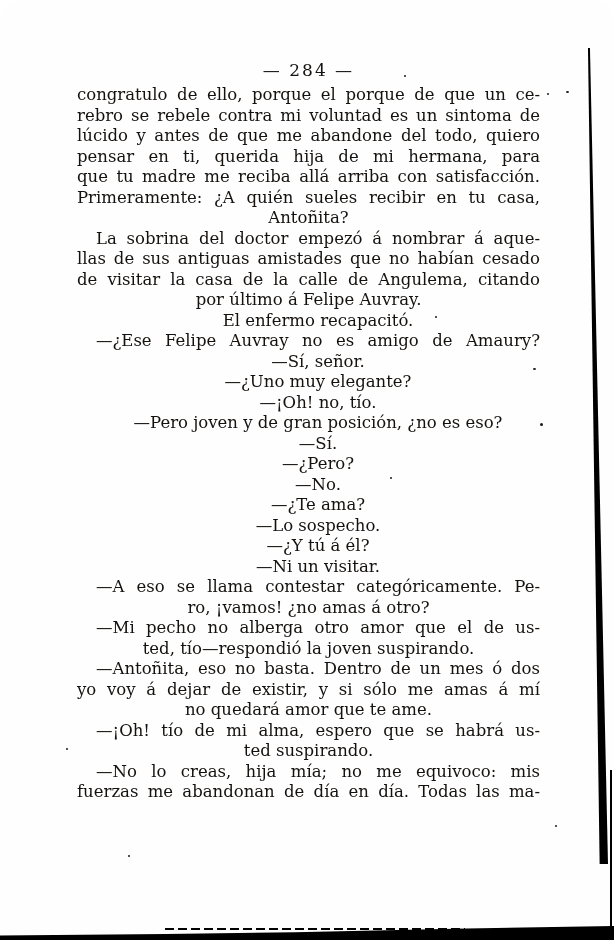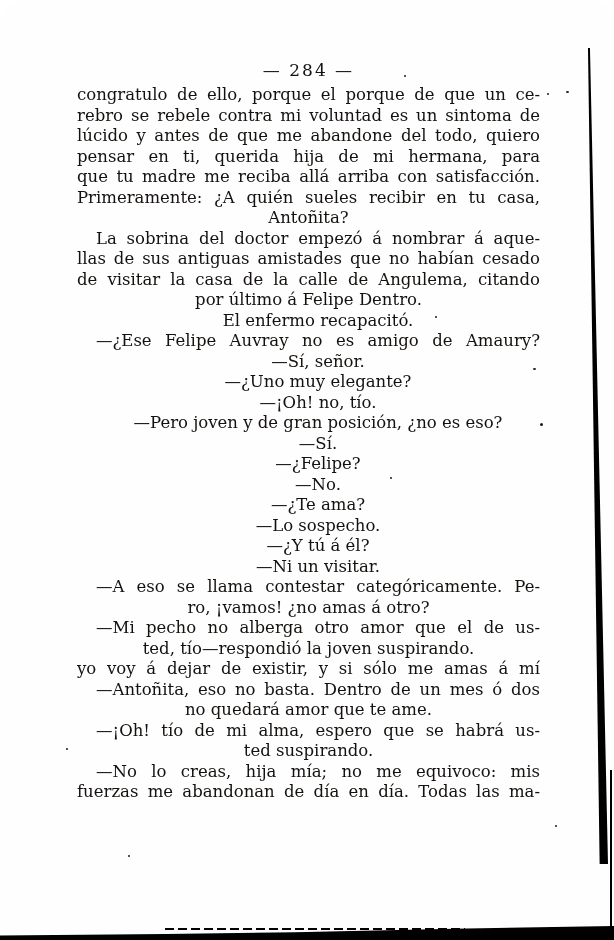--- a/index.html
+++ b/index.html
@@ -106,40 +106,40 @@
         <div class="line justify">congratulo de ello, porque el porque de que un ce-</div>
         <div class="line justify">rebro se rebele contra mi voluntad es un sintoma de</div>
         <div class="line justify">lúcido y antes de que me abandone del todo, quiero</div>
         <div class="line justify">pensar en ti, querida hija de mi hermana, para</div>
         <div class="line justify">que tu madre me reciba allá arriba con satisfacción.</div>
         <div class="line justify">Primeramente: ¿A quién sueles recibir en tu casa,</div>
         <div class="line">Antoñita?</div>
         <div class="line indent justify">La sobrina del doctor empezó á nombrar á aque-</div>
         <div class="line justify">llas de sus antiguas amistades que no habían cesado</div>
         <div class="line justify">de visitar la casa de la calle de Angulema, citando</div>
-        <div class="line">por último á Felipe Dentro.</div>
+        <div class="line">por último á Felipe Auvray.</div>
         <div class="line indent">El enfermo recapacitó.</div>
         <div class="line indent justify">—¿Ese Felipe Auvray no es amigo de Amaury?</div>
         <div class="line indent">—Sí, señor.</div>
         <div class="line indent">—¿Uno muy elegante?</div>
         <div class="line indent">—¡Oh! no, tío.</div>
         <div class="line indent">—Pero joven y de gran posición, ¿no es eso?</div>
         <div class="line indent">—Sí.</div>
-        <div class="line indent">—¿Felipe?</div>
+        <div class="line indent">—¿Pero?</div>
         <div class="line indent">—No.</div>
         <div class="line indent">—¿Te ama?</div>
         <div class="line indent">—Lo sospecho.</div>
         <div class="line indent">—¿Y tú á él?</div>
         <div class="line indent">—Ni un visitar.</div>
         <div class="line indent justify">—A eso se llama contestar categóricamente. Pe-</div>
         <div class="line">ro, ¡vamos! ¿no amas á otro?</div>
         <div class="line indent justify">—Mi pecho no alberga otro amor que el de us-</div>
         <div class="line">ted, tío—respondió la joven suspirando.</div>
+        <div class="line indent justify">—Antoñita, eso no basta. Dentro de un mes ó dos</div>
         <div class="line justify">yo voy á dejar de existir, y si sólo me amas á mí</div>
-        <div class="line indent justify">—Antoñita, eso no basta. Dentro de un mes ó dos</div>
         <div class="line">no quedará amor que te ame.</div>
         <div class="line indent justify">—¡Oh! tío de mi alma, espero que se habrá us-</div>
         <div class="line">ted suspirando.</div>
         <div class="line indent justify">—No lo creas, hija mía; no me equivoco: mis</div>
         <div class="line justify">fuerzas me abandonan de día en día. Todas las ma-</div>
       </div>
   </div>
 
   <div class="scan-edge-right"></div>
   <div class="scan-edge-right-tail"></div>

